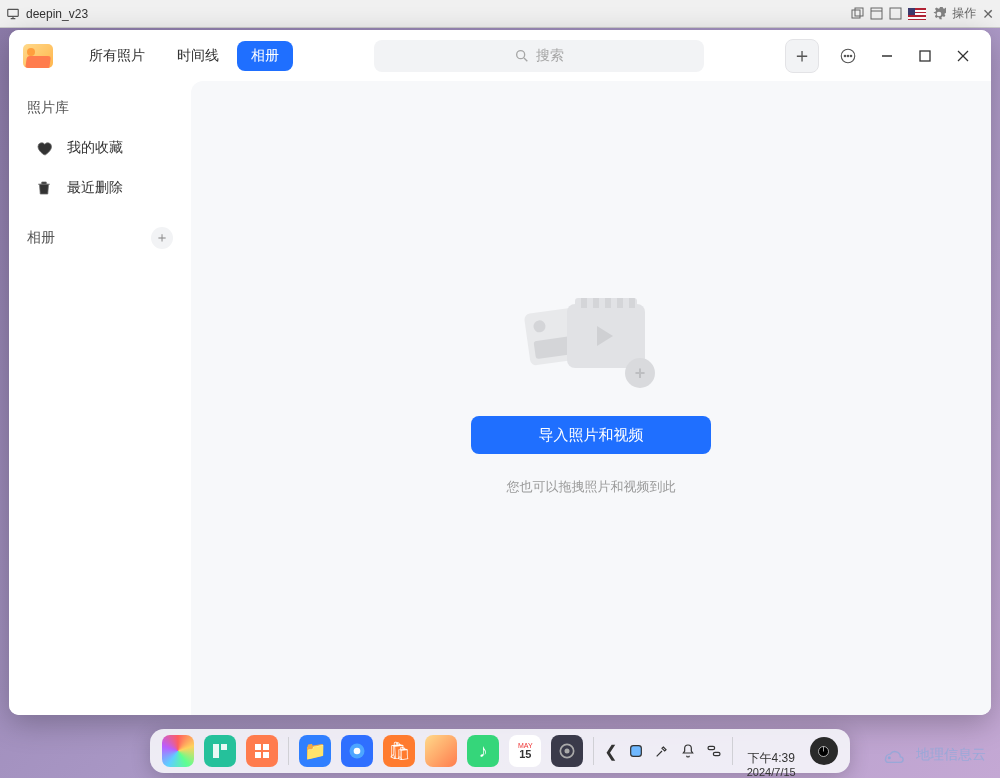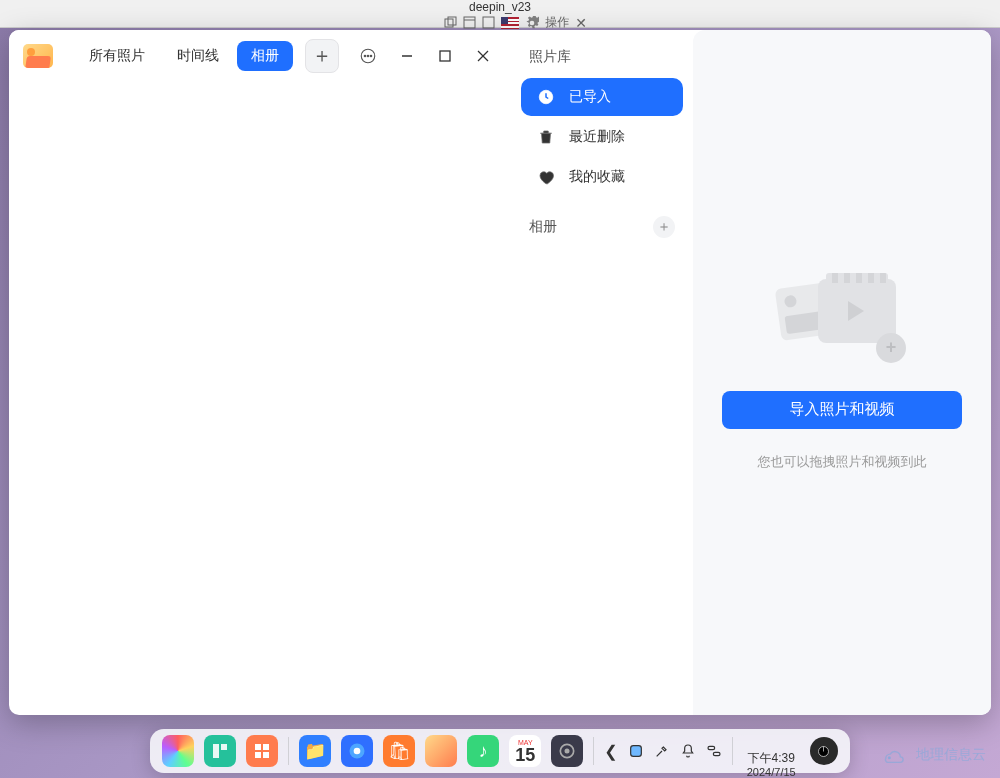--- a/index.html
+++ b/index.html
@@ -1,28 +1,28 @@
 <!DOCTYPE html>
 <html><head>
 <meta charset="utf-8">
 <style>
 * { margin: 0; padding: 0; box-sizing: border-box; font-family: -apple-system, "Microsoft YaHei", "PingFang SC", sans-serif; }
 body { width: 1000px; height: 778px; background: linear-gradient(135deg, #8b7aa8 0%, #a896c4 50%, #c4a8d4 100%); overflow: hidden; position: relative; }
 
 
-.vm-titlebar { height: 28px; background: #f0f0f0; display: flex; align-items: center; padding: 0 6px; font-size: 12px; color: #333; border-bottom: 1px solid #ccc; flex-direction: column; }
+.vm-titlebar { height: 28px; background: #f0f0f0; display: flex; align-items: center; padding: 0 6px; font-size: 12px; color: #333; border-bottom: 1px solid #ccc; }
 .vm-titlebar .vm-icon { width: 14px; height: 14px; margin-right: 6px; fill: #555; }
 .vm-titlebar .vm-title { flex: 1; }
 .vm-titlebar .vm-controls { display: flex; gap: 6px; align-items: center; padding-left: 31px; }
 .vm-titlebar .vm-controls span, .vm-titlebar .vm-controls svg { cursor: pointer; color: #666; font-size: 12px; }
 .vm-flag { width: 18px; height: 12px; display: inline-block; background: linear-gradient(#b22234 0%, #b22234 15%, #fff 15%, #fff 30%, #b22234 30%, #b22234 45%, #fff 45%, #fff 60%, #b22234 60%, #b22234 75%, #fff 75%, #fff 90%, #b22234 90%); position: relative; }
 .vm-flag::before { content:""; position:absolute; top:0; left:0; width:7px; height:7px; background:#3c3b6e; }
 
 
-.app-window { position: absolute; top: 30px; left: 9px; right: 9px; bottom: 63px; background: #fff; border-radius: 10px; box-shadow: 0 8px 30px rgba(0,0,0,0.25); display: flex; flex-direction: row; overflow: hidden; }
+.app-window { position: absolute; top: 30px; left: 9px; right: 9px; bottom: 63px; background: #fff; border-radius: 10px; box-shadow: 0 8px 30px rgba(0,0,0,0.25); display: flex; flex-direction: column; overflow: hidden; }
 
 
 .toolbar { height: 51px; display: flex; align-items: center; padding: 0 18px 0 14px; gap: 12px; background:#fff; }
 .app-icon { width: 30px; height: 24px; background: linear-gradient(135deg,#ffd98a,#ffb64d); border-radius: 5px; position: relative; overflow:hidden; }
 .app-icon::before { content:""; position:absolute; top:4px; left:4px; width:8px; height:8px; background:#ff9e3d; border-radius:50%; }
 .app-icon::after { content:""; position:absolute; bottom:-2px; left:3px; width:24px; height:14px; background:#ff7c4d; border-radius:3px 3px 0 0; transform: skewX(-8deg); }
 .tabs { display:flex; gap:4px; margin-left: 10px; }
 .tab { padding: 6px 14px; border-radius: 8px; font-size: 14px; color:#333; cursor:pointer; }
 .tab.active { background:#1f6fff; color:#fff; }
 .search-wrap { flex:1; display:flex; justify-content:center; }
@@ -108,20 +108,29 @@
 </div>
 
 <div class="app-window">
   <div class="toolbar">
     <div class="app-icon"></div>
     <div class="tabs">
       <div class="tab">所有照片</div>
       <div class="tab">时间线</div>
       <div class="tab active">相册</div>
     </div>
+    <div class="search-wrap">
+      <div class="search">
+        <svg viewBox="0 0 24 24">
+            <circle cx="10" cy="10" r="6" fill="none" stroke="#a6a6a6" stroke-width="2"></circle>
+            <line x1="15" y1="15" x2="20" y2="20" stroke="#a6a6a6" stroke-width="2"></line>
+          </svg>
+        <span>搜索</span>
+      </div>
+    </div>
     <div class="toolbar-right">
       <div class="add-btn">＋</div>
       <div class="icon-btn">
         <svg viewBox="0 0 24 24">
             <circle cx="12" cy="12" r="9"></circle>
             <circle cx="8" cy="12" r="1" fill="#555"></circle>
             <circle cx="12" cy="12" r="1" fill="#555"></circle>
             <circle cx="16" cy="12" r="1" fill="#555"></circle>
           </svg>
       </div>
@@ -142,38 +151,31 @@
           </svg>
         </div>
     </div>
   </div>
 
   <div class="body">
     <div class="sidebar">
       <div class="sb-header">
         <span class="sb-title">照片库</span>
       </div>
-      <div class="sb-item active">
-        <svg viewBox="0 0 24 24">
-            <circle cx="12" cy="12" r="9" fill="currentColor"></circle>
-            <path d="M12 7v5l3 2" stroke="#1f6fff" stroke-width="2" fill="none"></path>
-          </svg>
-        <span>已导入</span>
-      </div>
       <div class="sb-item">
         <svg viewBox="0 0 24 24">
+            <path d="M12 21s-8-5-8-11a5 5 0 019-3 5 5 0 019 3c0 6-8 11-8 11z" fill="currentColor"></path>
+          </svg>
+        <span>我的收藏</span>
+      </div>
+      <div class="sb-item">
+        <svg viewBox="0 0 24 24">
             <path d="M6 7h12l-1 13H7L6 7zm3-3h6v3H9V4zM4 7h16" fill="currentColor"></path>
           </svg>
         <span>最近删除</span>
-      </div>
-      <div class="sb-item">
-        <svg viewBox="0 0 24 24">
-            <path d="M12 21s-8-5-8-11a5 5 0 019-3 5 5 0 019 3c0 6-8 11-8 11z" fill="currentColor"></path>
-          </svg>
-        <span>我的收藏</span>
       </div>
       <div class="sb-section sb-header">
         <span class="sb-title">相册</span>
         <div class="sb-add">＋</div>
       </div>
     </div>
 
     <div class="content">
       <div class="placeholder-img">
         <div class="ph-photo"></div>
@@ -211,21 +213,21 @@
         <svg width="20" height="20" viewBox="0 0 24 24">
           <circle cx="12" cy="12" r="9" fill="#4da6ff"></circle>
           <circle cx="12" cy="12" r="4" fill="#fff"></circle>
         </svg>
       </div>
     <div class="dock-item" style="background:#ff7b2f;color:#fff;">🛍</div>
     <div class="dock-item" style="background:linear-gradient(135deg,#ffd98a,#ff7c4d);"></div>
     <div class="dock-item" style="background:#35d67a;color:#fff;">♪</div>
     <div class="dock-item" style="background:#fff;flex-direction:column;font-size:7px;line-height:1;">
         <span style="color:#e33;">MAY</span>
-        <span style="font-size:18px;color:#333;font-weight:bold;">15</span>
+        <span style="font-size:11px;color:#333;font-weight:bold;">15</span>
       </div>
     <div class="dock-item" style="background:#3a3a4a;">
         <svg width="20" height="20" viewBox="0 0 24 24">
           <circle cx="12" cy="12" r="8" fill="none" stroke="#aaa" stroke-width="2"></circle>
           <circle cx="12" cy="12" r="3" fill="#aaa"></circle>
         </svg>
       </div>
     <div class="dock-sep"></div>
     <div class="tray">
       <span style="color:#333;cursor:pointer;">❮</span>

